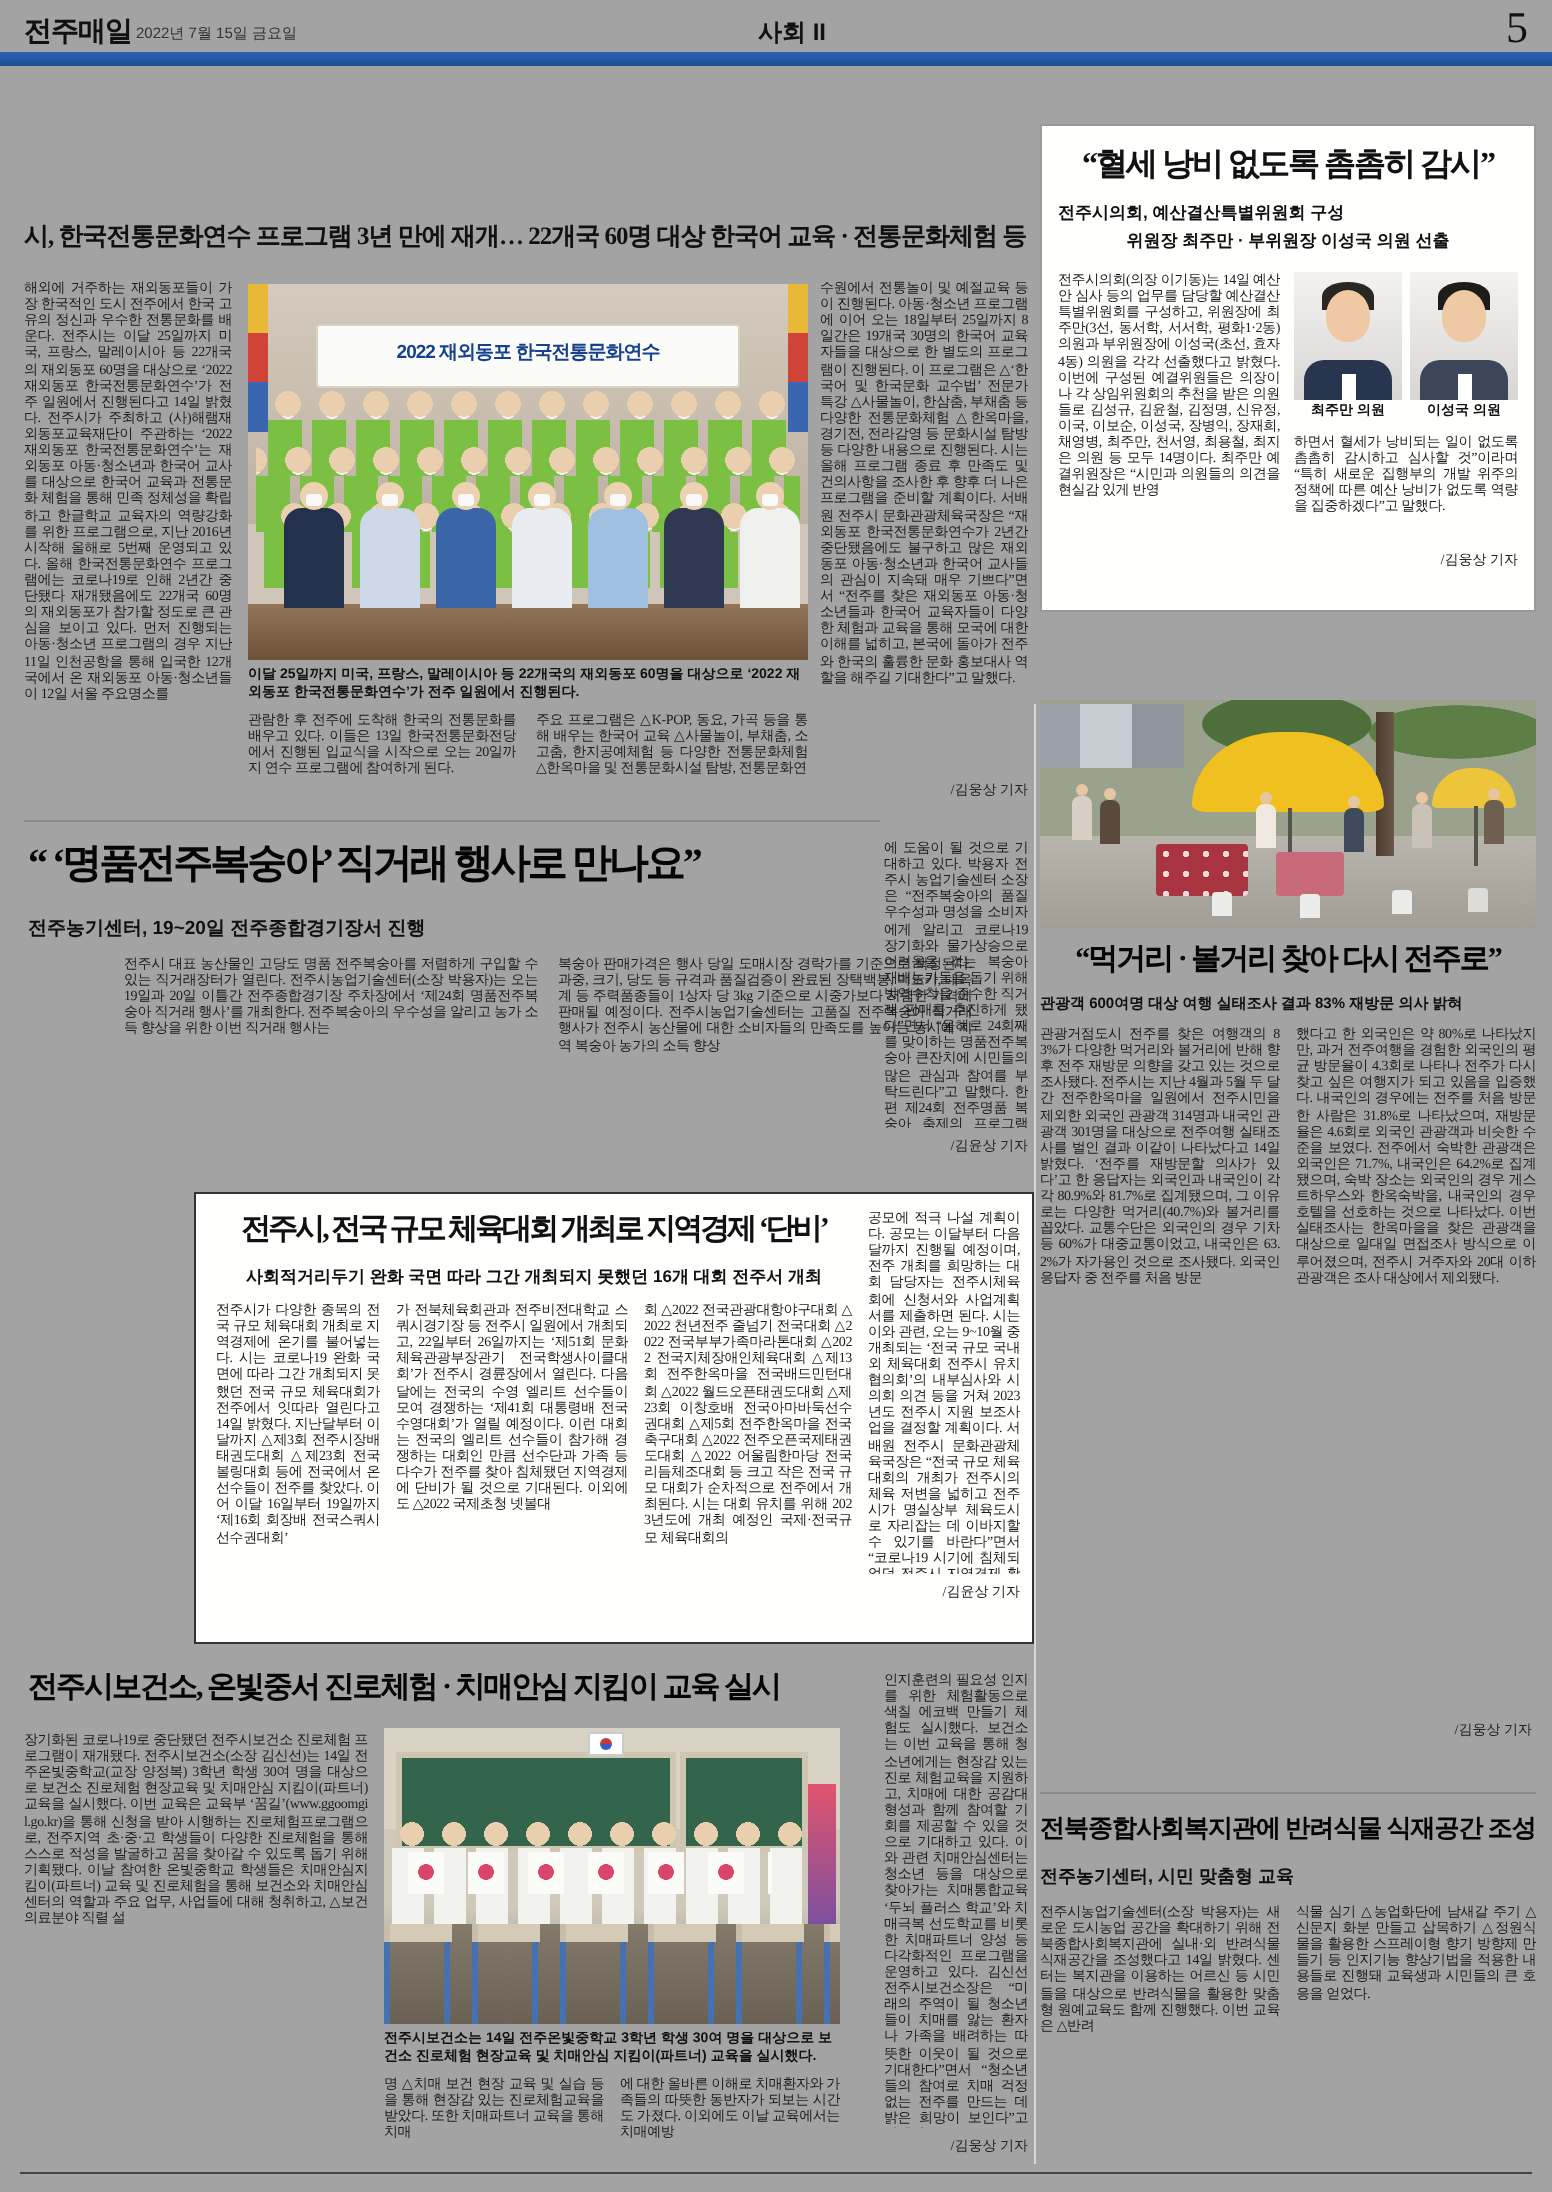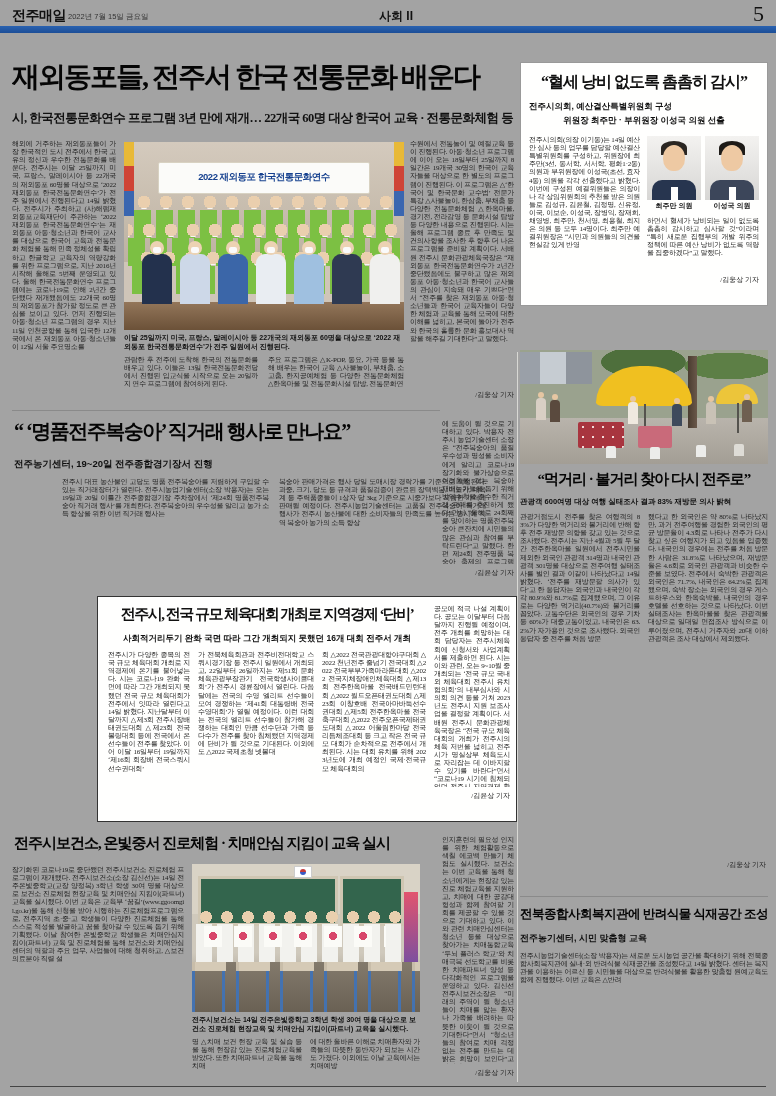--- a/index.html
+++ b/index.html
@@ -89,21 +89,20 @@
 <body>
 
 <div id="page">
 
   <div class="abs sans" style="left:12px;top:7px;font-size:14px;font-weight:800;letter-spacing:-0.5px;">전주매일</div>
   <div class="abs sans" style="left:68px;top:12px;font-size:7.5px;color:#333;">2022년 7월 15일 금요일</div>
   <div class="abs sans" style="left:16px;right:0;top:8px;text-align:center;font-size:12px;font-weight:bold;">사회 II</div>
   <div class="abs" style="right:12px;top:1px;font-size:22px;">5</div>
   <div class="abs" id="blue-bar"></div>
 
-  <div class="abs headline" style="left:12px;top:58px;width:504px;font-size:28px;">재외동포들, 전주서 한국 전통문화 배운다</div>
   <div class="abs subhead-serif" style="left:12px;top:110px;width:504px;font-size:12.5px;">시, 한국전통문화연수 프로그램 3년 만에 재개… 22개국 60명 대상 한국어 교육 · 전통문화체험 등 진행</div>
 
   <div class="abs body-text" style="left:12px;top:140px;width:104px;height:250px;">해외에 거주하는 재외동포들이 가장 한국적인 도시 전주에서 한국 고유의 정신과 우수한 전통문화를 배운다. 전주시는 이달 25일까지 미국, 프랑스, 말레이시아 등 22개국의 재외동포 60명을 대상으로 ‘2022 재외동포 한국전통문화연수’가 전주 일원에서 진행된다고 14일 밝혔다. 전주시가 주최하고 (사)해램재외동포교육재단이 주관하는 ‘2022 재외동포 한국전통문화연수’는 재외동포 아동·청소년과 한국어 교사를 대상으로 한국어 교육과 전통문화 체험을 통해 민족 정체성을 확립하고 한글학교 교육자의 역량강화를 위한 프로그램으로, 지난 2016년 시작해 올해로 5번째 운영되고 있다. 올해 한국전통문화연수 프로그램에는 코로나19로 인해 2년간 중단됐다 재개됐음에도 22개국 60명의 재외동포가 참가할 정도로 큰 관심을 보이고 있다. 먼저 진행되는 아동·청소년 프로그램의 경우 지난 11일 인천공항을 통해 입국한 12개국에서 온 재외동포 아동·청소년들이 12일 서울 주요명소를</div>
 
   <div class="abs photo" style="left:124px;top:142px;width:280px;height:188px;">
     <div class="abs" style="left:0;right:0;top:0;height:120px;background:linear-gradient(#d4cabd,#bdb2a2);"></div>
     <div class="wall-stripe" style="left:0;"></div>
     <div class="wall-stripe" style="right:0;"></div>
     <div class="photo-banner">2022 재외동포 한국전통문화연수</div>
     <div class="crowd-row" style="left:10px;right:10px;top:52px;"></div>
@@ -207,20 +206,21 @@
     <div class="body-text" style="flex:1;">했다고 한 외국인은 약 80%로 나타났지만, 과거 전주여행을 경험한 외국인의 평균 방문율이 4.3회로 나타나 전주가 다시 찾고 싶은 여행지가 되고 있음을 입증했다. 내국인의 경우에는 전주를 처음 방문한 사람은 31.8%로 나타났으며, 재방문율은 4.6회로 외국인 관광객과 비슷한 수준을 보였다. 전주에서 숙박한 관광객은 외국인은 71.7%, 내국인은 64.2%로 집계됐으며, 숙박 장소는 외국인의 경우 게스트하우스와 한옥숙박을, 내국인의 경우 호텔을 선호하는 것으로 나타났다. 이번 실태조사는 한옥마을을 찾은 관광객을 대상으로 일대일 면접조사 방식으로 이루어졌으며, 전주시 거주자와 20대 이하 관광객은 조사 대상에서 제외됐다.</div>
   </div>
   <div class="abs byline" style="left:640px;top:860px;width:126px;">/김웅상 기자</div>
 
   <div class="abs rule" style="left:520px;top:896px;width:248px;"></div>
 
   <div class="abs headline" style="left:520px;top:906px;width:248px;font-size:12.5px;letter-spacing:-0.5px;">전북종합사회복지관에 반려식물 식재공간 조성</div>
   <div class="abs gothic-sub" style="left:520px;top:932px;width:248px;font-size:9px;">전주농기센터, 시민 맞춤형 교육</div>
   <div class="abs" style="left:520px;top:952px;width:248px;height:130px;display:flex;gap:8px;">
     <div class="body-text" style="flex:1;">전주시농업기술센터(소장 박용자)는 새로운 도시농업 공간을 확대하기 위해 전북종합사회복지관에 실내·외 반려식물 식재공간을 조성했다고 14일 밝혔다. 센터는 복지관을 이용하는 어르신 등 시민들을 대상으로 반려식물을 활용한 맞춤형 원예교육도 함께 진행했다. 이번 교육은 △반려</div>
+    <div class="body-text" style="flex:1;">식물 심기 △농업화단에 남새갈 주기 △신문지 화분 만들고 삽목하기 △정원식물을 활용한 스프레이형 향기 방향제 만들기 등 인지기능 향상기법을 적용한 내용들로 진행돼 교육생과 시민들의 큰 호응을 얻었다.</div>
   </div>
 
   <div class="abs headline" style="left:14px;top:834px;width:424px;font-size:15px;letter-spacing:-1px;">전주시보건소, 온빛중서 진로체험 · 치매안심 지킴이 교육 실시</div>
   <div class="abs body-text" style="left:12px;top:866px;width:172px;height:216px;">장기화된 코로나19로 중단됐던 전주시보건소 진로체험 프로그램이 재개됐다. 전주시보건소(소장 김신선)는 14일 전주온빛중학교(교장 양정복) 3학년 학생 30여 명을 대상으로 보건소 진로체험 현장교육 및 치매안심 지킴이(파트너) 교육을 실시했다. 이번 교육은 교육부 ‘꿈길’(www.ggoomgil.go.kr)을 통해 신청을 받아 시행하는 진로체험프로그램으로, 전주지역 초·중·고 학생들이 다양한 진로체험을 통해 스스로 적성을 발굴하고 꿈을 찾아갈 수 있도록 돕기 위해 기획됐다. 이날 참여한 온빛중학교 학생들은 치매안심지킴이(파트너) 교육 및 진로체험을 통해 보건소와 치매안심센터의 역할과 주요 업무, 사업들에 대해 청취하고, △보건의료분야 직렬 설</div>
 
   <div class="abs photo" style="left:192px;top:864px;width:228px;height:148px;background:linear-gradient(#d9d3c6 0 34%,#cfc9bc 34% 60%,#8d8374 100%);">
     <div class="board" style="left:6px;top:12px;width:134px;height:44px;"></div>
     <div class="board" style="left:148px;top:12px;width:58px;height:44px;"></div>
     <div class="kflag" style="left:102px;top:2px;"></div>
     <div class="stand-banner" style="right:2px;top:28px;width:14px;height:72px;"></div>

